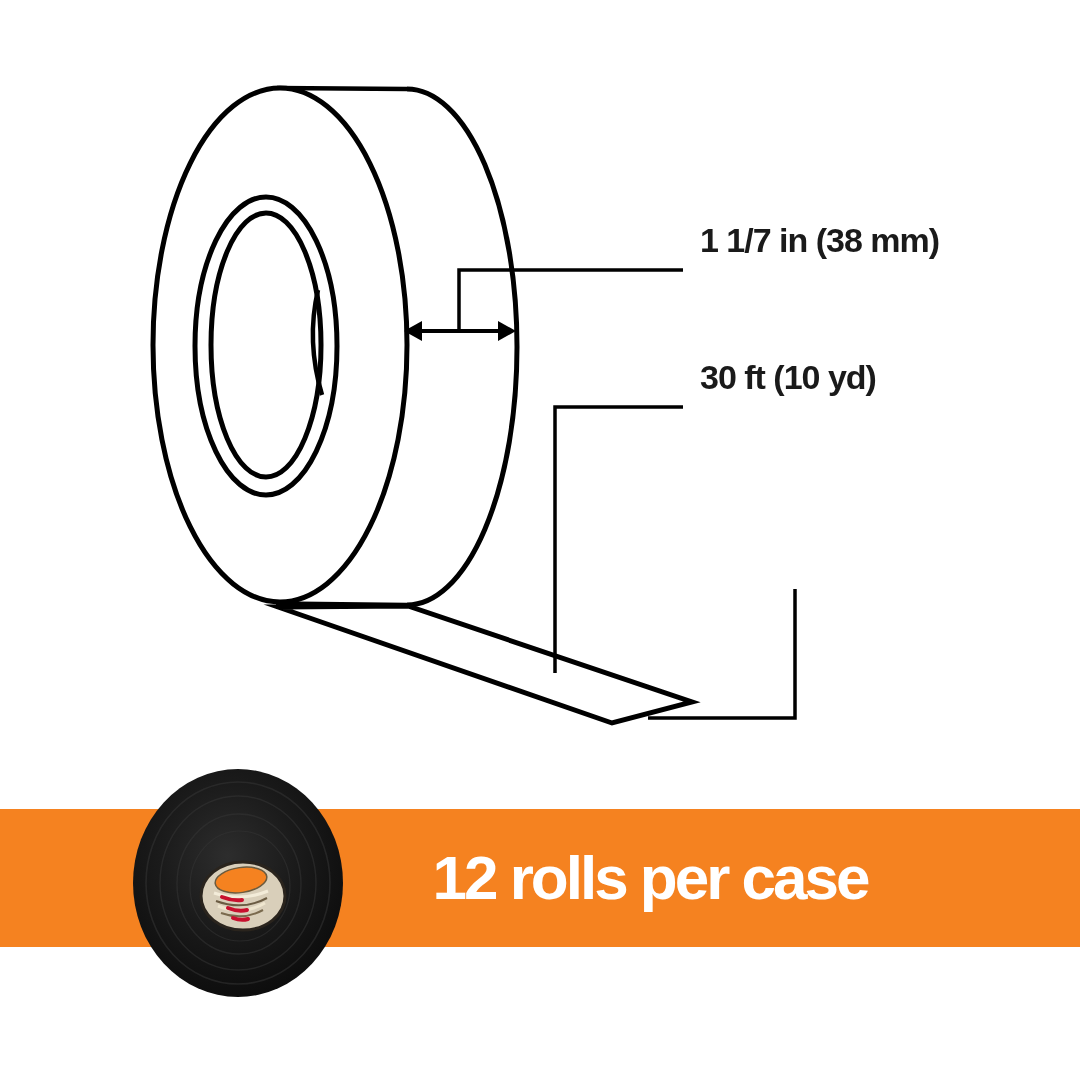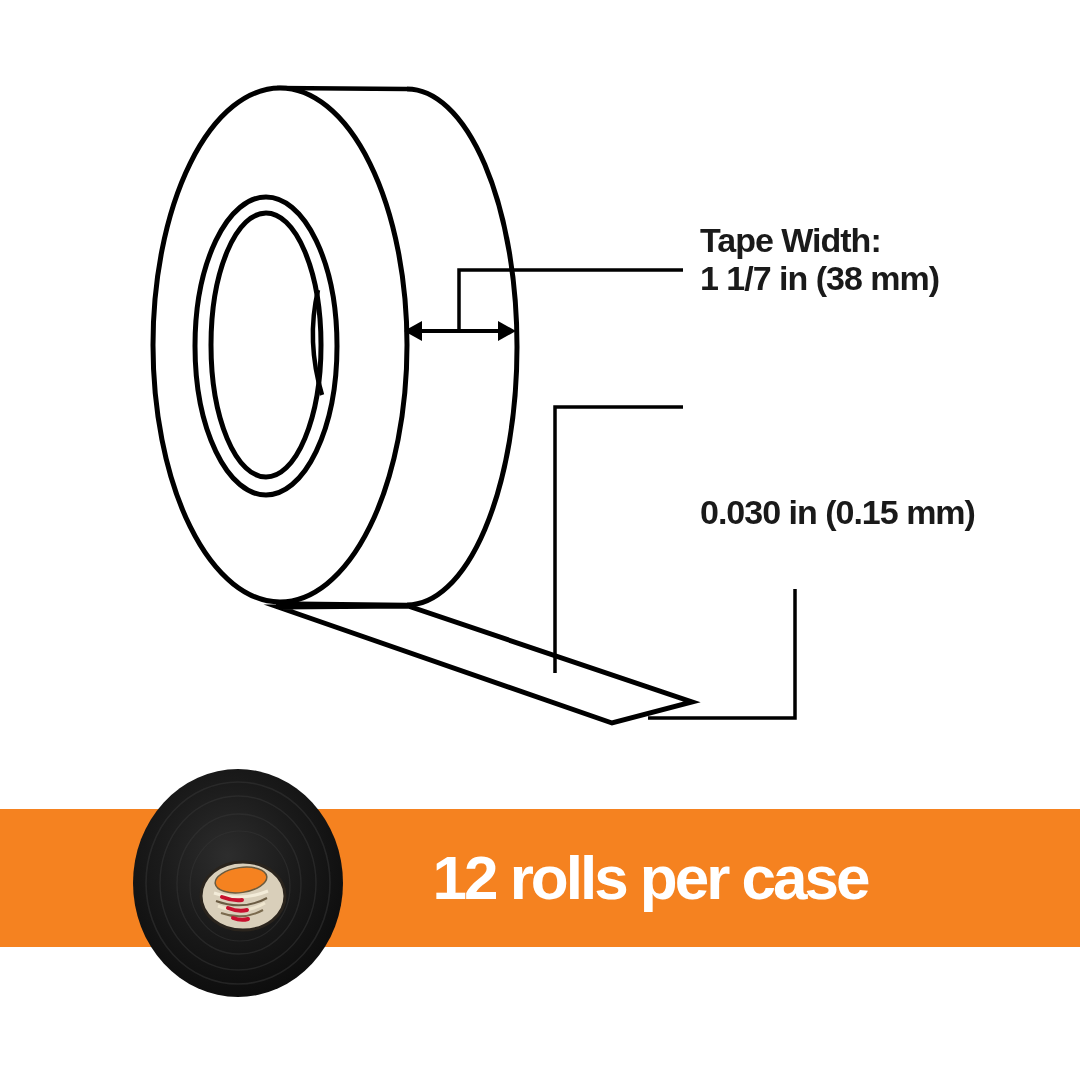--- a/index.html
+++ b/index.html
@@ -75,29 +75,28 @@
       <polygon points="516,331 498,321 498,341" fill="#000000"></polygon>
       <path d="M 459 331 L 459 270 L 683 270" fill="none" stroke="#000000" stroke-width="3.5"></path>
     </g>
 
     <path d="M 683 407 L 555 407 L 555 673" fill="none" stroke="#000000" stroke-width="3.5"></path>
 
     <path d="M 795 589 L 795 718 L 648 718" fill="none" stroke="#000000" stroke-width="3.5"></path>
   </svg>
 
   <div class="callout" style="top:221px">
-    <div>Tape Width:</div>
     <div>1 1/7 in (38 mm)</div>
   </div>
 
   <div class="callout" style="top:358px">
+    <div>30 ft (10 yd)</div>
   </div>
 
   <div class="callout" style="top:493px">
-    <div>0.030 in (0.15 mm)</div>
   </div>
 
   <div class="banner">
     <div class="banner-text">12 rolls per case</div>
   </div>
 
   <svg class="photo-svg" width="248" height="252" viewBox="118 756 248 252">
     <defs>
       <radialGradient id="rollShade" cx="45%" cy="38%" r="70%">
         <stop offset="0%" stop-color="#2d2d2d"></stop>

